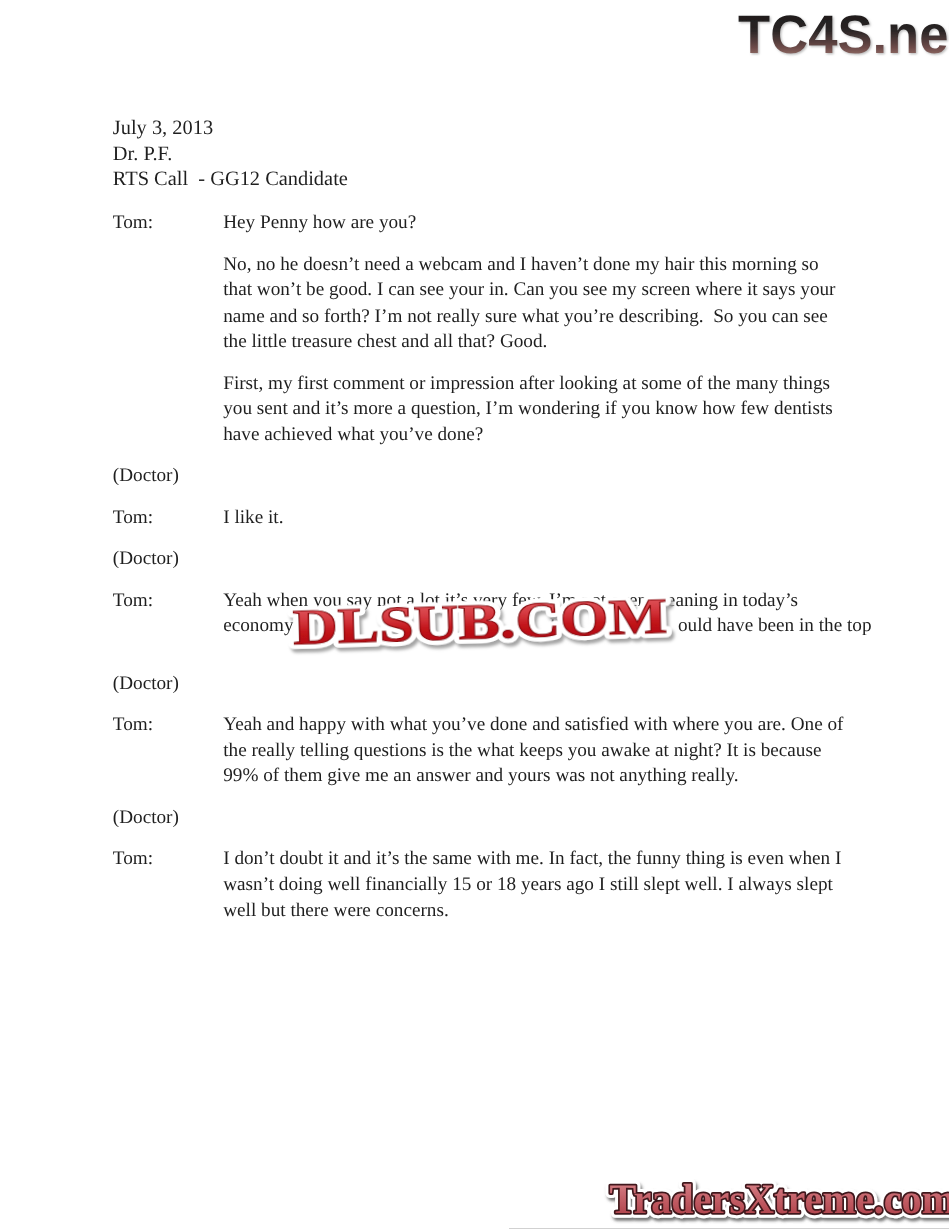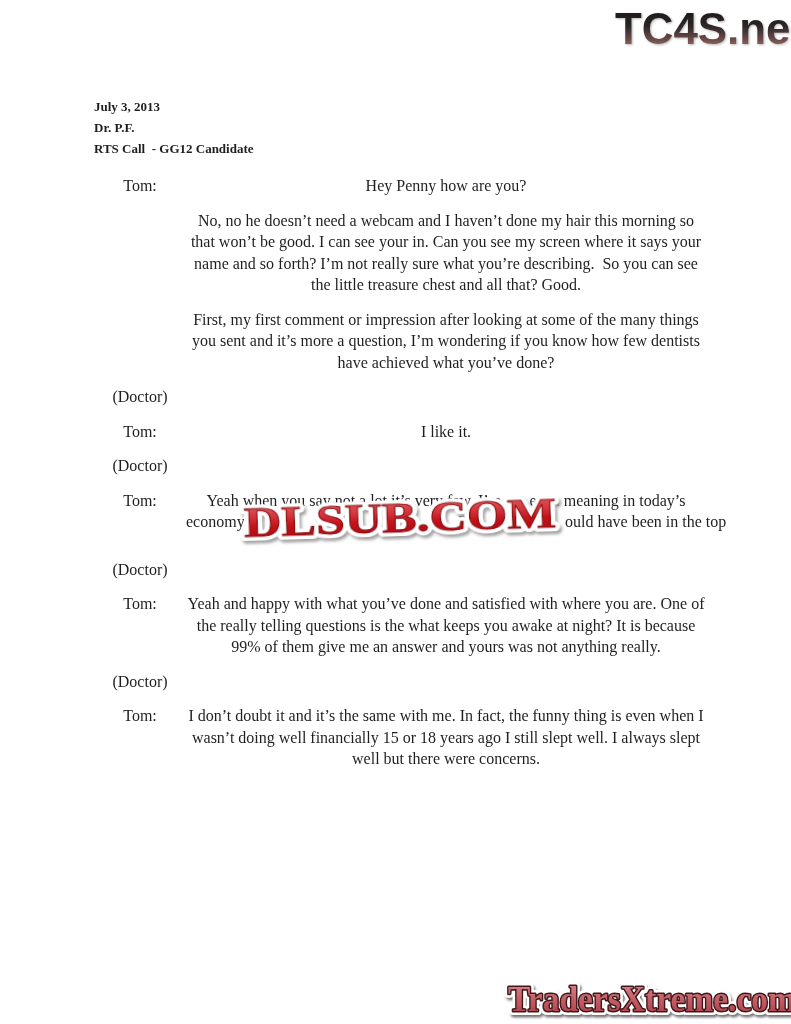--- a/index.html
+++ b/index.html
@@ -21,24 +21,24 @@
   .bottom-logo{position:absolute;top:976px;right:10px;width:300px;height:46px;}
 
   
   .content{
     position:absolute;top:0;left:0;
     width:791px;
     padding:96px 85px 0 94px;
     box-sizing:border-box;
     font-size:16px;line-height:21.5px;
   }
-  .doc-header{font-weight:bold;font-size:13px;line-height:21px;margin-bottom:16px;}
+  .doc-header{font-weight:normal;font-size:17px;line-height:21px;margin-bottom:16px;}
   .doc-header div{white-space:pre-wrap;}
 
-  .block{display:flex;margin-bottom:13px;text-align:center;}
+  .block{display:flex;margin-bottom:13px;}
   .speaker{width:92px;flex:0 0 92px;}
   .para{flex:1;max-width:522px;}
 
   
   .wm-line2{position:relative;height:21.5px;}
   .wm-line2 span{position:absolute;top:0;white-space:nowrap;}
   .frag-left{left:0;}
   .frag-mid{left:271px;color:#555;font-style:italic;}
   .frag-right{left:379px;}
   .wm-line3{color:#4a4a4a;}

